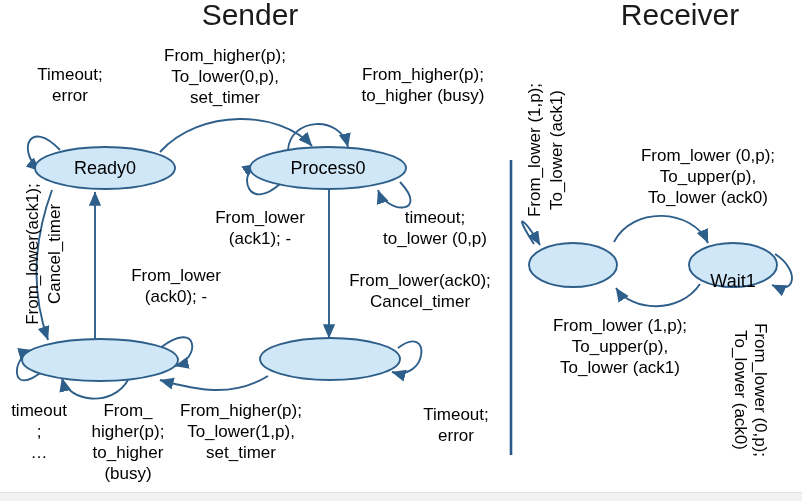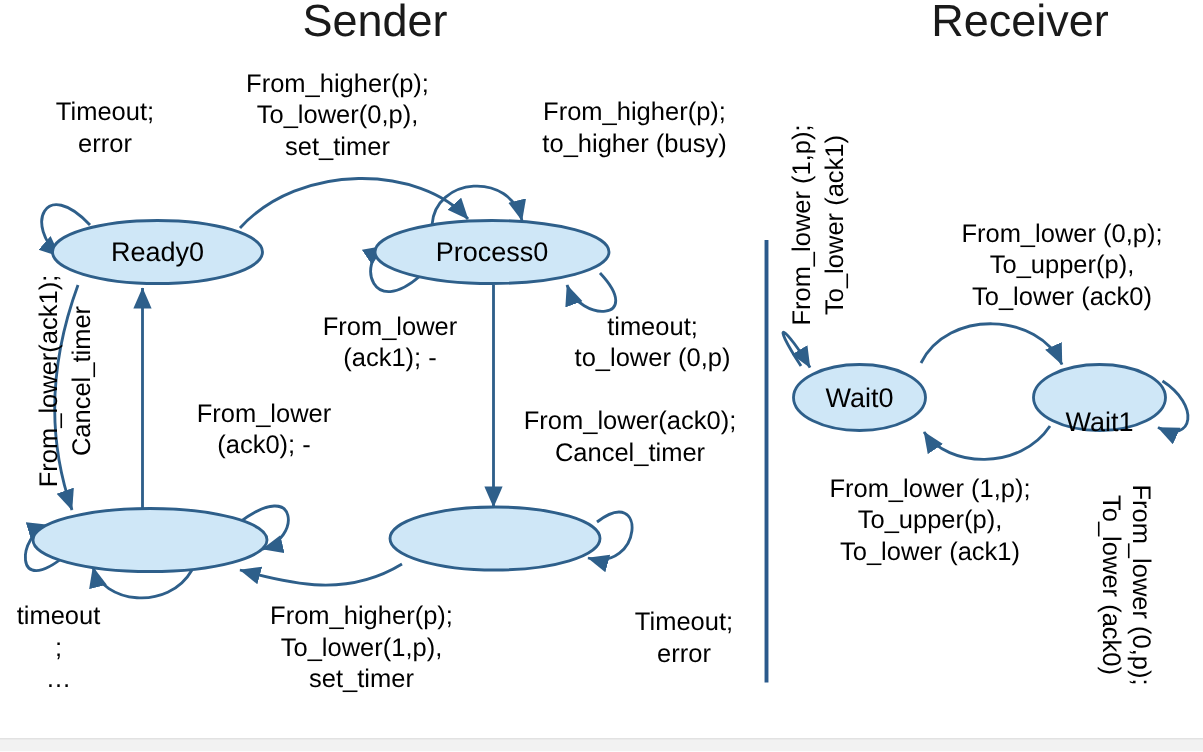--- a/index.html
+++ b/index.html
@@ -123,21 +123,20 @@
       <ellipse cx="573" cy="265" rx="44" ry="22"></ellipse>
       <ellipse cx="733" cy="265" rx="44" ry="22"></ellipse>
     </g>
   </svg>
 
   <div class="title" style="left:155px; top:-2px; width:190px;">Sender</div>
   <div class="title" style="left:580px; top:-2px; width:200px;">Receiver</div>
 
   <div class="state-label" style="left:35px;  top:158px; width:140px;">Ready0</div>
   <div class="state-label" style="left:250px; top:158px; width:156px;">Process0</div>
-  <div class="state-label" style="left:529px; top:255px; width:88px;">Wait0</div>
   <div class="state-label" style="left:689px; top:271px; width:88px;">Wait1</div>
 
   <div class="lbl" style="left:6px; top:64px; width:128px;">Timeout;
 error</div>
 
   <div class="lbl" style="left:130px; top:45px; width:190px;">From_higher(p);
 To_lower(0,p),
 set_timer</div>
 
   <div class="lbl" style="left:328px; top:64px; width:190px;">From_higher(p);
@@ -155,20 +154,24 @@
   <div class="lbl" style="left:106px; top:265px; width:140px;">From_lower
 (ack0); -</div>
 
   <div class="lbl rot-ccw" style="left:22px; top:334px; width:160px;">From_lower(ack1);</div>
   <div class="lbl rot-ccw" style="left:44px; top:334px; width:160px;">Cancel_timer</div>
 
   <div class="lbl" style="left:-2px; top:400px; width:82px;">timeout
 ;
 …</div>
 
+  <div class="lbl" style="left:72px; top:400px; width:112px;">From_
+higher(p);
+to_higher
+(busy)</div>
 
   <div class="lbl" style="left:146px; top:400px; width:190px;">From_higher(p);
 To_lower(1,p),
 set_timer</div>
 
   <div class="lbl" style="left:396px; top:404px; width:120px;">Timeout;
 error</div>
 
   <div class="lbl rot-ccw" style="left:524px; top:235px; width:170px;">From_lower (1,p);</div>
   <div class="lbl rot-ccw" style="left:546px; top:235px; width:170px;">To_lower (ack1)</div>

